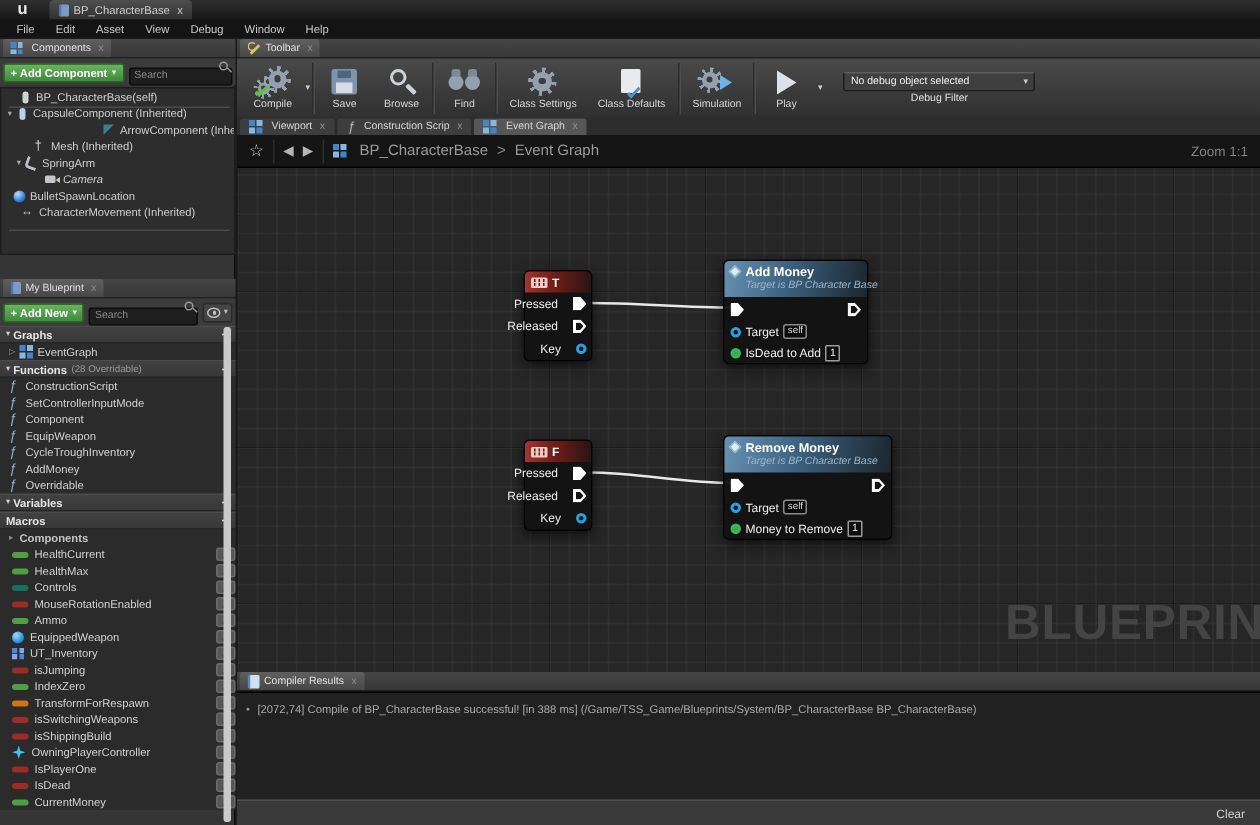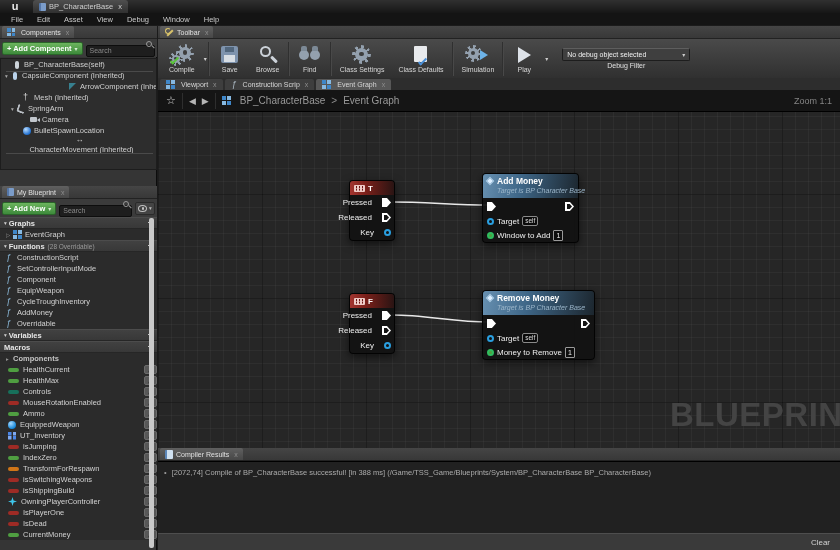--- a/index.html
+++ b/index.html
@@ -252,37 +252,37 @@
 
           <div>
             <div class="tree-row" style="padding-left: 8px;">
               <span class="tree-arrow">▾</span>
               <span class="ti springarm-ic"></span>
               <span>SpringArm</span>
             </div>
           </div>
 
           <div>
-            <div class="tree-row" style="padding-left: 22px;">
+            <div class="tree-row" style="padding-left: 22px; font-style: italic;">
               <span class="tree-arrow"></span>
               <span class="ti camera-ic"></span>
               <span>Camera</span>
             </div>
           </div>
 
           <div>
-            <div class="tree-row" style="padding-left: 14px;">
+            <div class="tree-row" style="">
               <span class="tree-arrow"></span>
               <span class="ti sphere-blue"></span>
               <span>BulletSpawnLocation</span>
             </div>
           </div>
 
           <div>
-            <div class="tree-row" style="padding-left: 6px; flex-direction: column;">
+            <div class="tree-row" style="padding-left: 6px;">
               <span class="tree-arrow"></span>
               <span class="ti movement-ic"></span>
               <span>CharacterMovement (Inherited)</span>
             </div>
           </div>
 
       </div>
       <div class="abs tree-sep" style="left:4px;top:44px;width:147px"></div>
       <div class="abs tree-sep" style="left:4px;top:126px;width:147px"></div>
     </div>
@@ -641,21 +641,21 @@
           <span class="exec in"></span>
           <span class="exec hollow out"></span>
         </div>
         <div class="fn-row">
           <span class="pin blue"></span>
           <span>Target</span>
           <span class="badge">self</span>
         </div>
         <div class="fn-row">
           <span class="pin green"></span>
-          <span>Window to Add</span>
+          <span>IsDead to Add</span>
           <span class="numbox">1</span>
         </div>
       </div>
 
       <div class="node" style="left:191px;top:203px;width:46px">
         <div class="evt-head">
           <span class="kbd"></span>
           <span class="evt-title">F</span>
         </div>
         <div class="evt-row">

